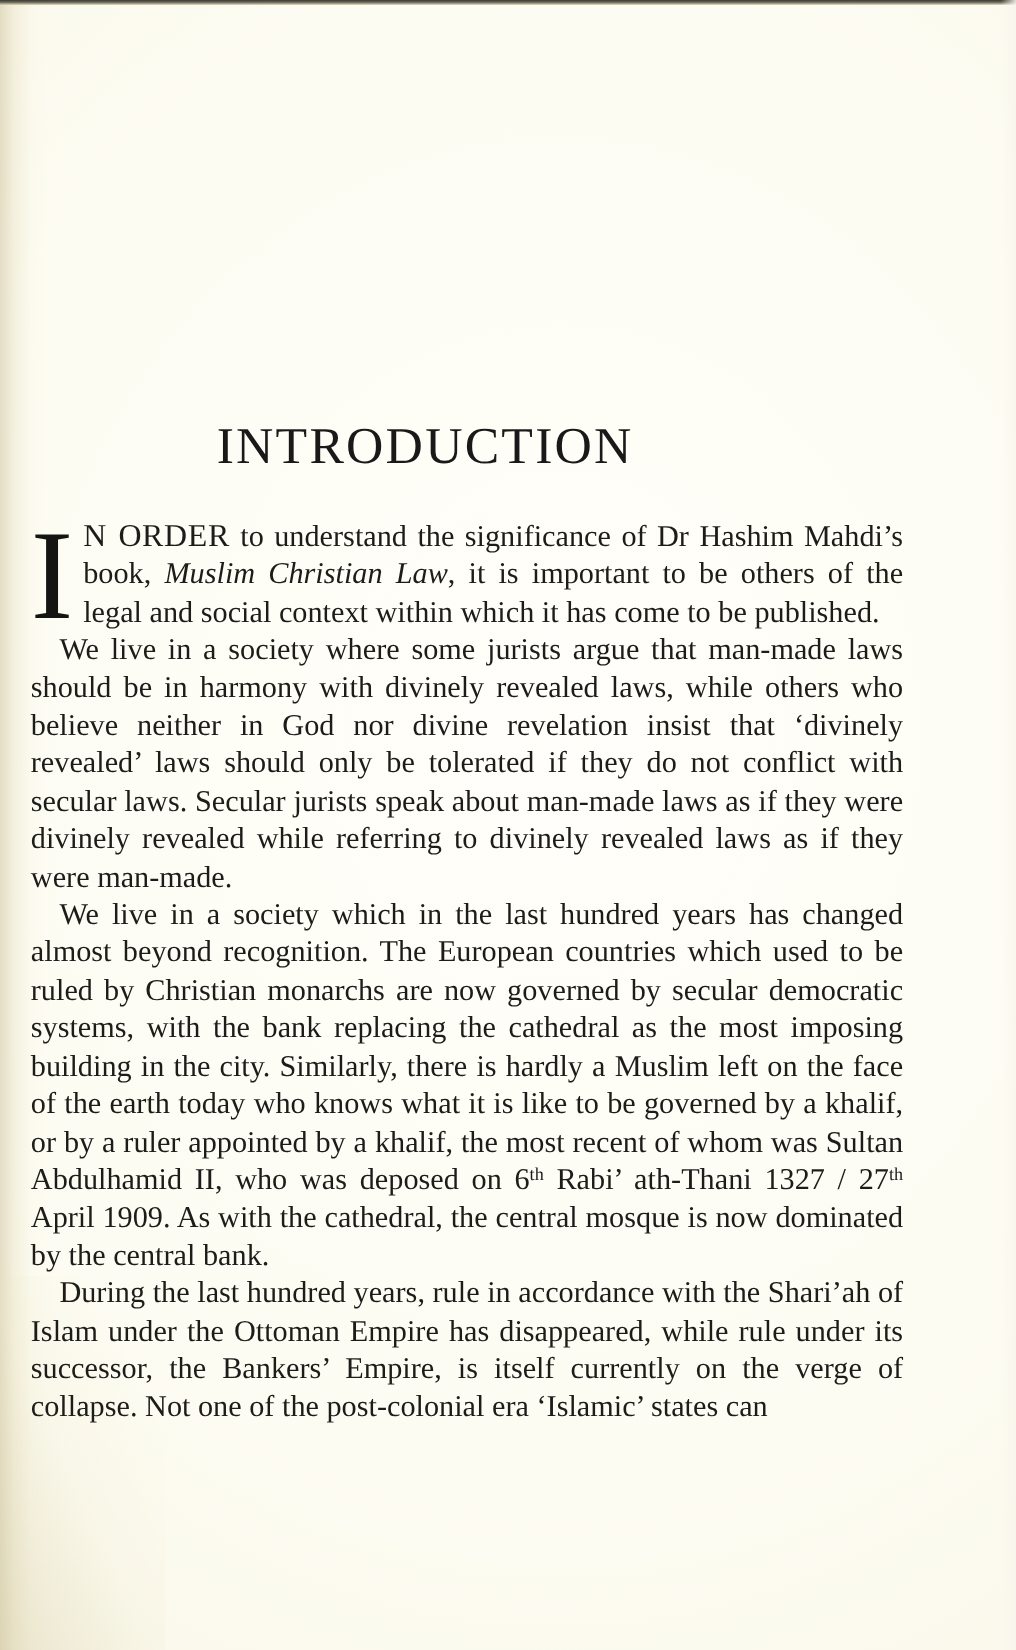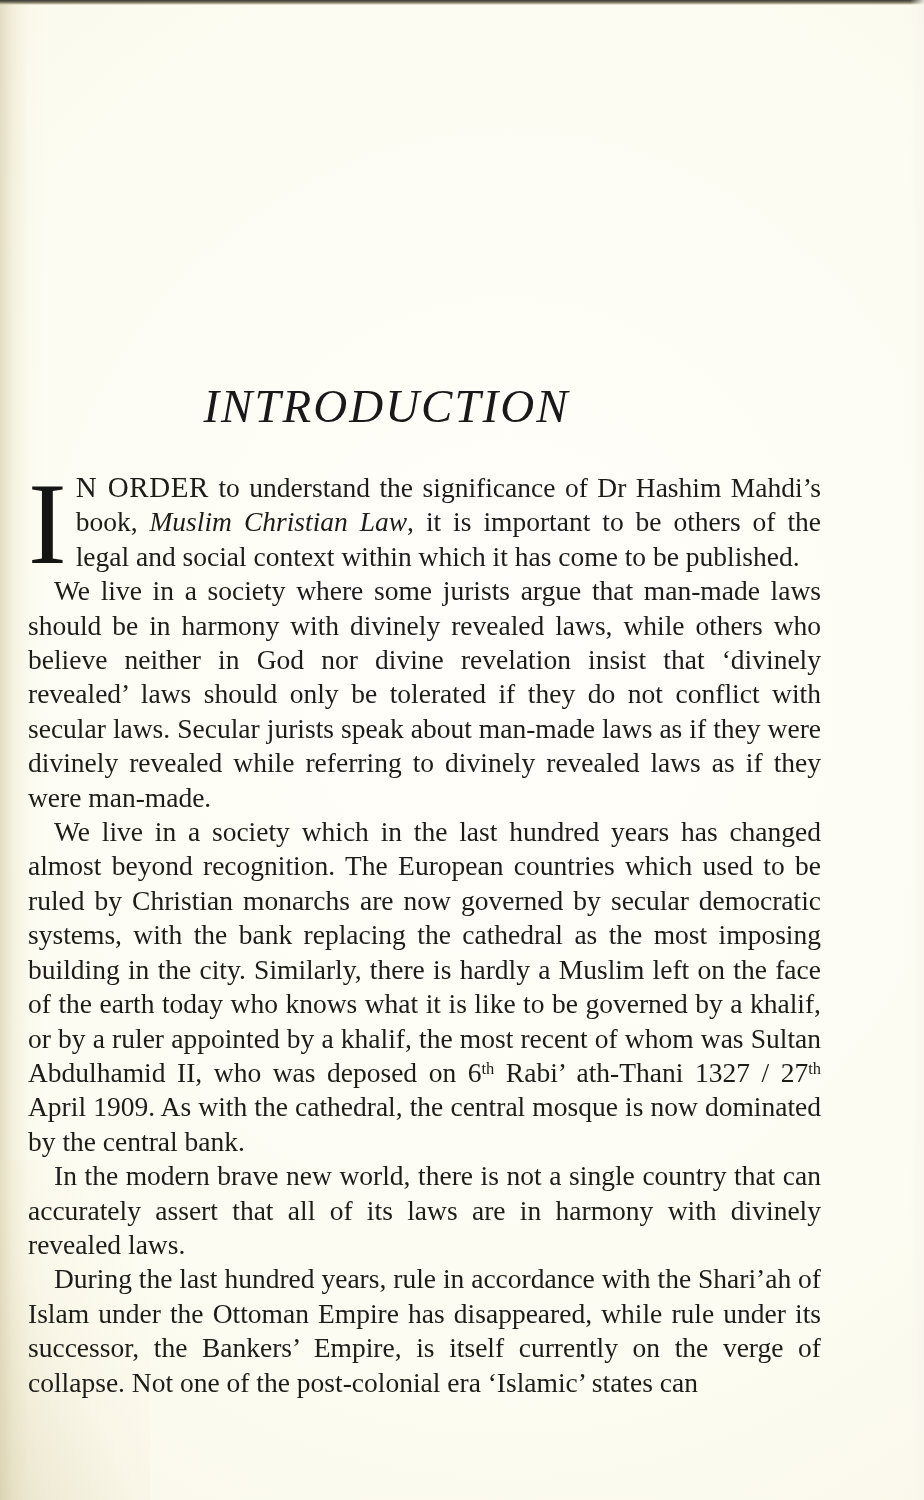--- a/index.html
+++ b/index.html
@@ -75,21 +75,20 @@
     top: 352px;
     left: 0;
     width: 773px;
     text-align: center;
     font-size: 47px;
     line-height: 1;
     letter-spacing: 2.0px;
     font-weight: 400;
     color: #19191a;
     font-family: "Liberation Serif", "DejaVu Serif", serif;
-    font-style: italic;
   }
 
   .body-block {
     position: absolute;
     top: 470px;
     left: 28px;
     width: 793px;
   }
 
   p.para {
@@ -161,19 +160,18 @@
     <h1 class="chapter-title">INTRODUCTION</h1>
 
     <div class="body-block">
 
       <p class="para opening"><span class="dropcap">I</span><span class="smallcaps">N ORDER</span><span> to understand the significance of Dr Hashim Mahdi’s book, </span><span class="title-italic">Muslim Christian Law</span><span>, it is important to be others of the legal and social context within which it has come to be published.</span></p>
 
       <p class="para">We live in a society where some jurists argue that man-made laws should be in harmony with divinely revealed laws, while others who believe neither in God nor divine revelation insist that ‘divinely revealed’ laws should only be tolerated if they do not conflict with secular laws. Secular jurists speak about man-made laws as if they were divinely revealed while referring to divinely revealed laws as if they were man-made.</p>
 
       <p class="para"><span>We live in a society which in the last hundred years has changed almost beyond recognition. The European countries which used to be ruled by Christian monarchs are now governed by secular democratic systems, with the bank replacing the cathedral as the most imposing building in the city. Similarly, there is hardly a Muslim left on the face of the earth today who knows what it is like to be governed by a khalif, or by a ruler appointed by a khalif, the most recent of whom was Sultan Abdulhamid II, who was deposed on 6</span><sup class="ordinal">th</sup><span> Rabi’ ath-Thani 1327 / 27</span><sup class="ordinal">th</sup><span> April 1909. As with the cathedral, the central mosque is now dominated by the central bank.</span></p>
 
-      <p class="para">In the modern brave new world, there is not a single country that can accurately assert that all of its laws are in harmony with divinely revealed laws.</p>
 
       <p class="para nojustify-last">During the last hundred years, rule in accordance with the Shari’ah of Islam under the Ottoman Empire has disappeared, while rule under its successor, the Bankers’ Empire, is itself currently on the verge of collapse. Not one of the post-colonial era ‘Islamic’ states can</p>
 
     </div>
   </div>
 </div>
 
 </body></html>

